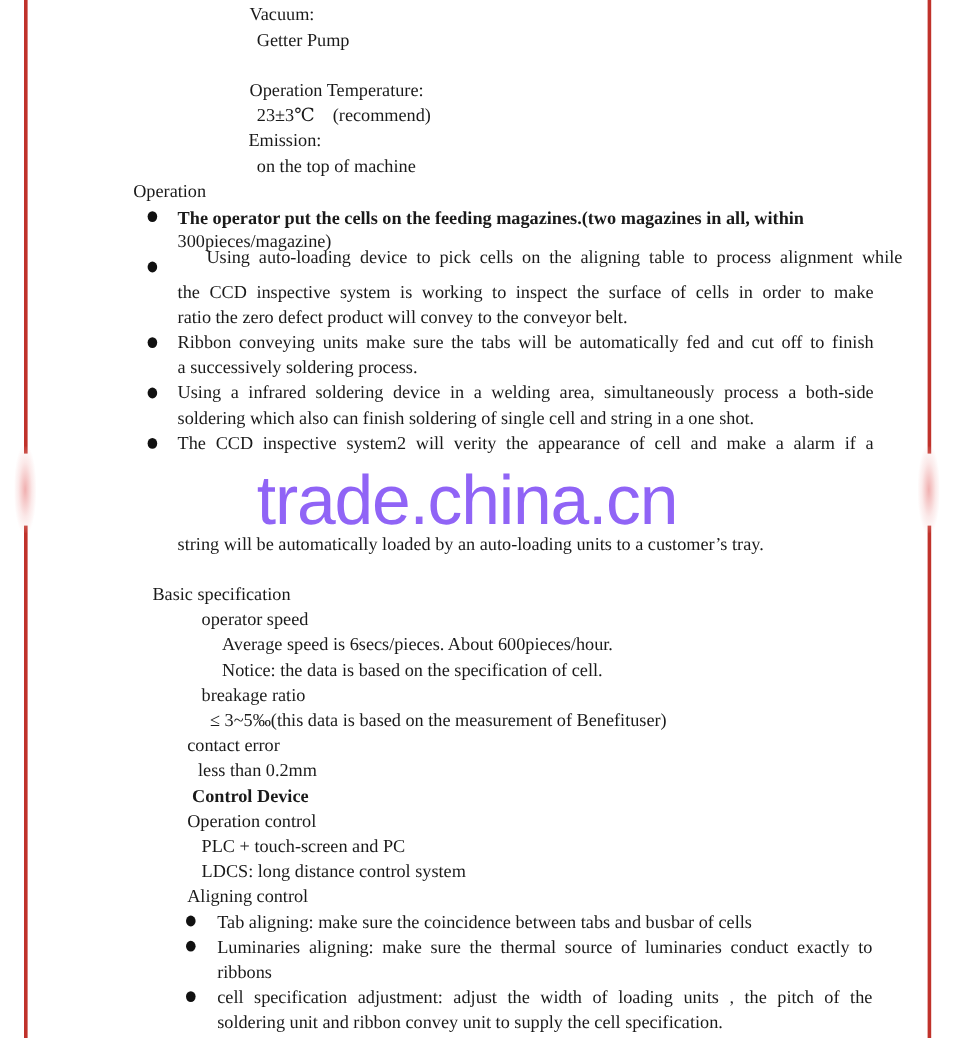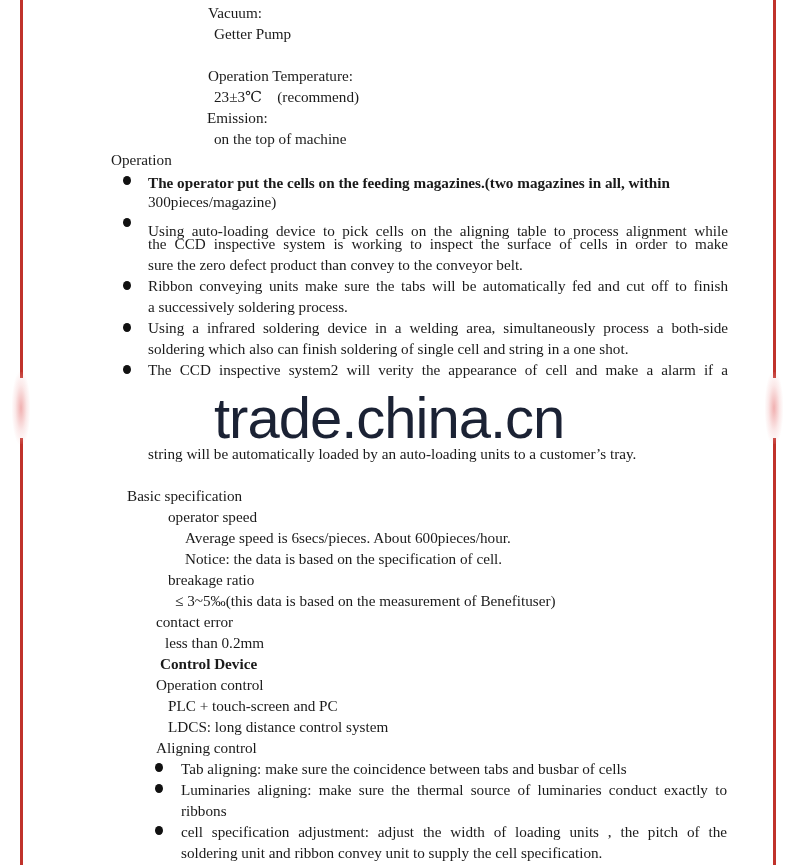--- a/index.html
+++ b/index.html
@@ -31,21 +31,21 @@
     }
     .bullet {
       position:absolute; width:8px; height:9px; border-radius:50%;
       background:#111;
     }
     .bold { font-weight:bold; }
 
     .watermark {
       position:absolute; left:214px; top:385px;
       font-family:"Liberation Sans", "DejaVu Sans", sans-serif;
-      font-size:58px; color:#0f172a; letter-spacing:-1px;
+      font-size:58px; color:#8b5cf6; letter-spacing:-1px;
       line-height:66px;
       opacity:0.95;
     }
   </style>
 </head>
 <body>
 
 <div class="border-line border-left seg-top"></div>
 <div class="border-line border-left seg-bot"></div>
 <div class="border-glow glow-left"></div>
@@ -63,23 +63,23 @@
 <div class="line" style="left:111px; top:149px;">Operation</div>
 
 <div>
   <div>
     <span class="bullet" style="left:123px; top:176px;"></span>
     <div class="para" style="top:172px;font-weight:bold;">The operator put the cells on the feeding magazines.(two magazines in all, within</div>
     <div class="line" style="left:148px; top:191px;">300pieces/magazine)</div>
   </div>
   <div>
     <span class="bullet" style="left:123px; top:218px;"></span>
-    <div class="para" style="top:220px; text-align-last:justify;">Using auto-loading device to pick cells on the aligning table to process alignment while</div>
+    <div class="para" style="top:204px; text-align-last:justify;margin-left:24px;">Using auto-loading device to pick cells on the aligning table to process alignment while</div>
     <div class="para" style="top:233px; text-align-last:justify;">the CCD inspective system is working to inspect the surface of cells in order to make</div>
-    <div class="line" style="left:148px; top:254px;">sure the zero defect product than convey to the conveyor belt.</div>
+    <div class="line" style="left:148px; top:254px;">ratio the zero defect product will convey to the conveyor belt.</div>
   </div>
   <div>
     <span class="bullet" style="left:123px; top:281px;"></span>
     <div class="para" style="top:275px; text-align-last:justify;">Ribbon conveying units make sure the tabs will be automatically fed and cut off to finish</div>
     <div class="line" style="left:148px; top:296px;">a successively soldering process.</div>
   </div>
   <div>
     <span class="bullet" style="left:123px; top:323px;"></span>
     <div class="para" style="top:317px; text-align-last:justify;">Using a infrared soldering device in a welding area, simultaneously process a both-side</div>
     <div class="line" style="left:148px; top:338px;">soldering which also can finish soldering of single cell and string in a one shot.</div>

